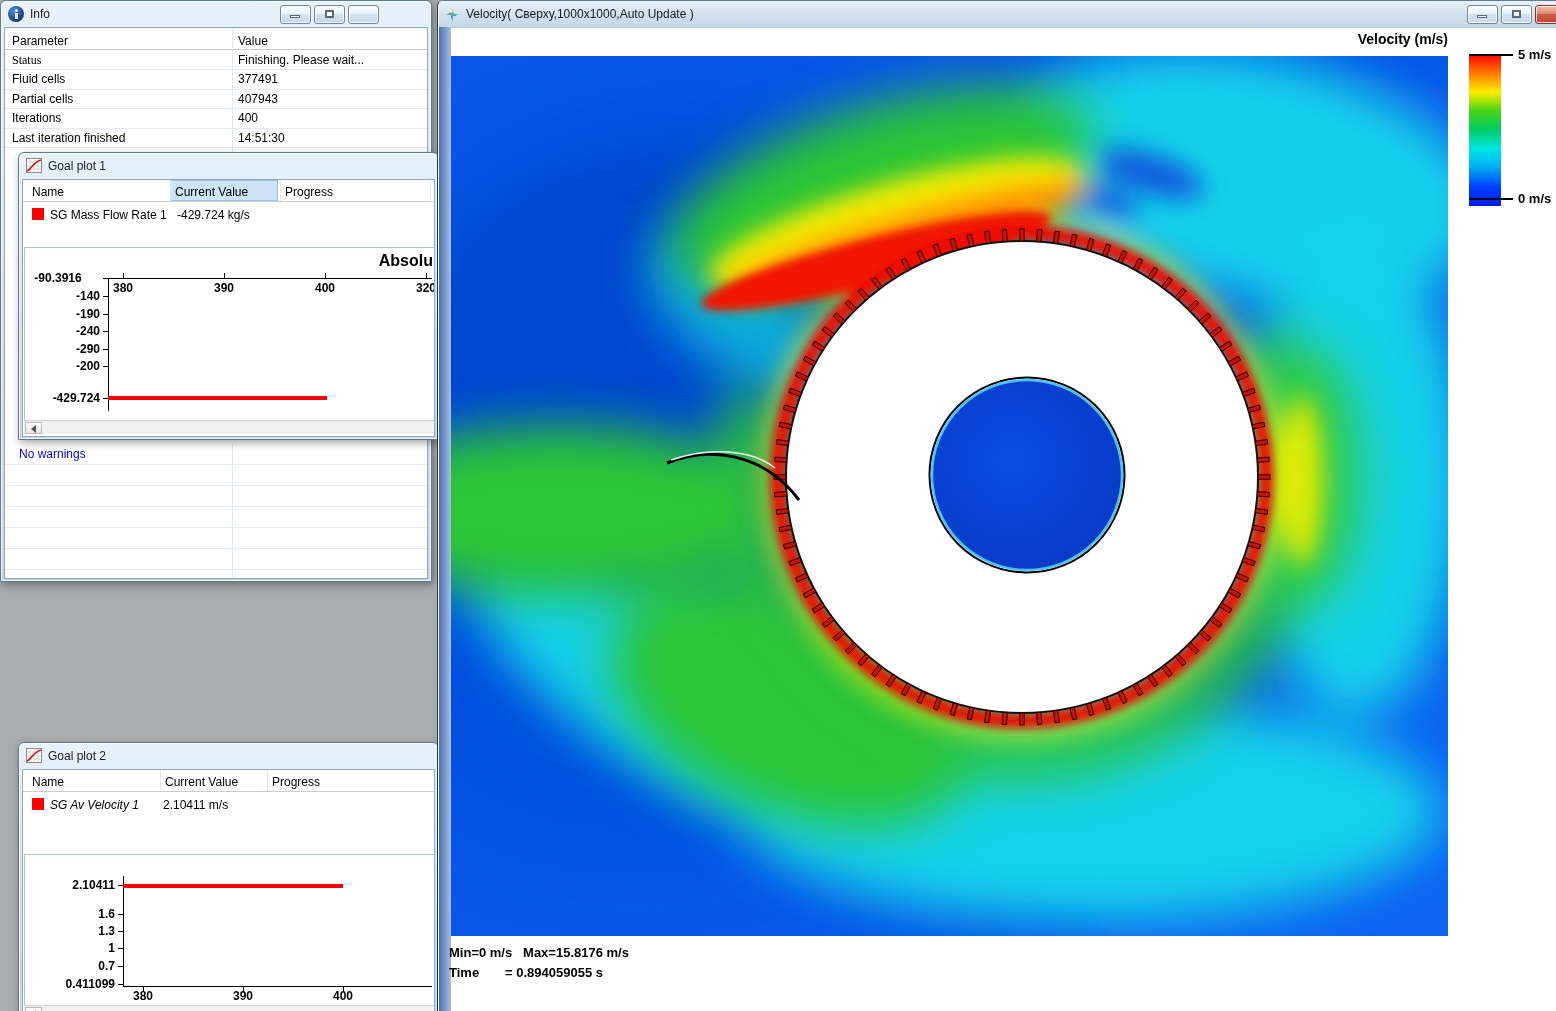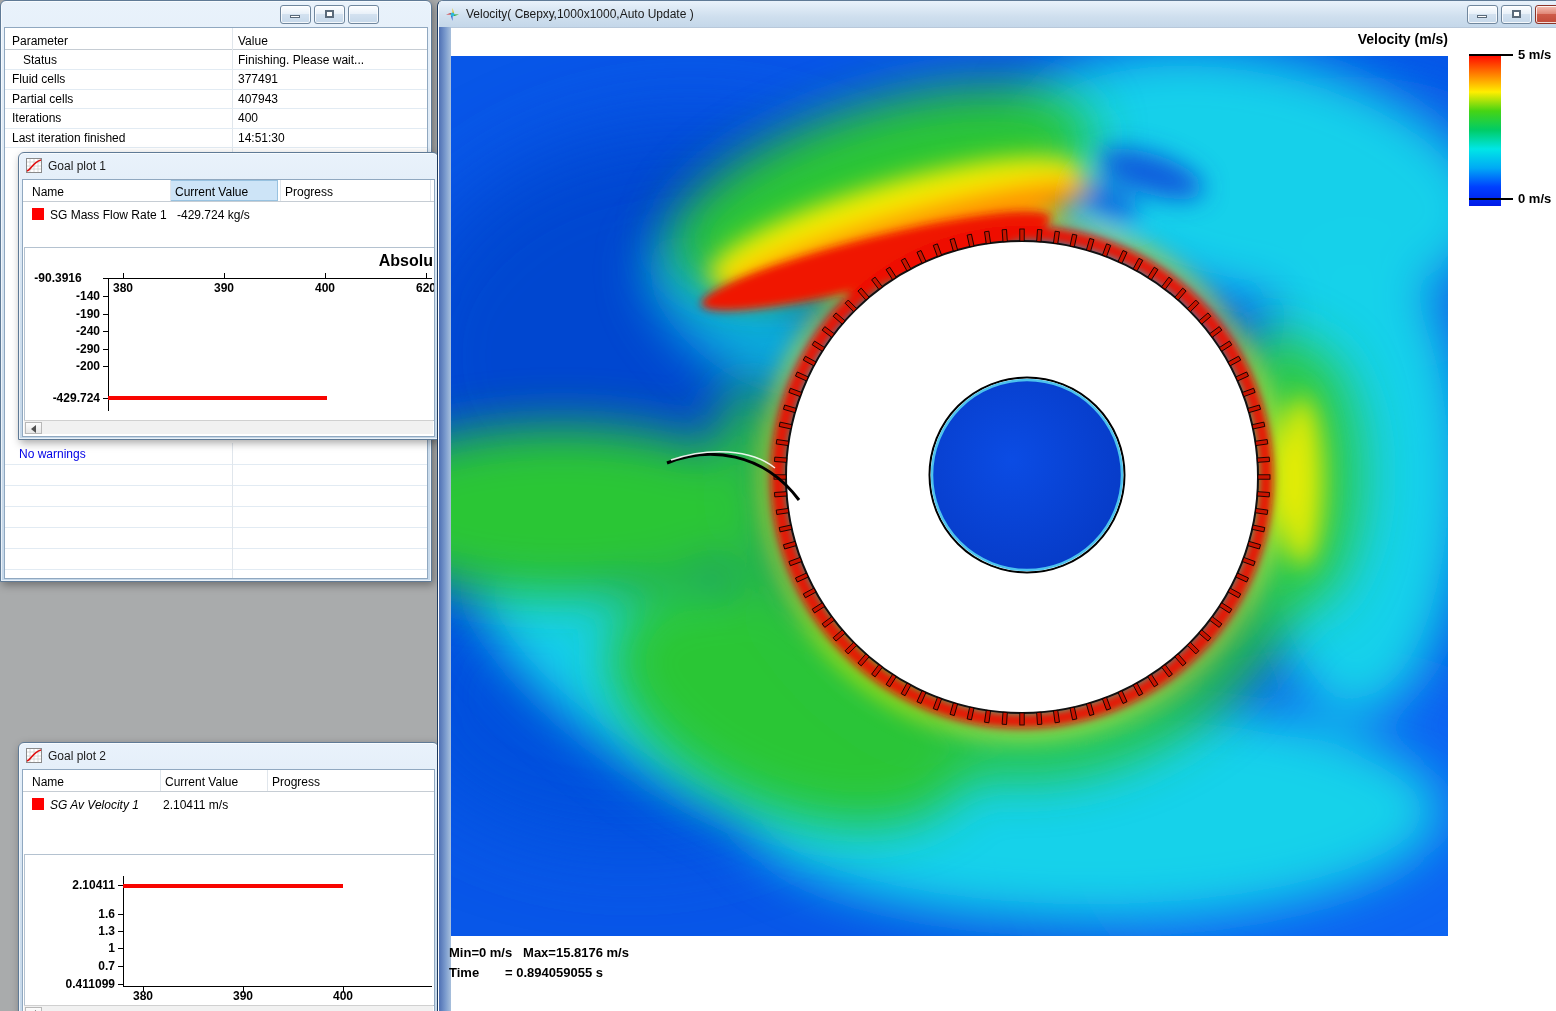--- a/index.html
+++ b/index.html
@@ -69,36 +69,43 @@
   #colorbar{position:absolute;width:32px;}
   .cb-tick{position:absolute;height:2px;background:#000;}
   .cb-label{position:absolute;font-weight:bold;font-size:13px;white-space:nowrap;}
 </style>
 </head>
 <body>
 
 <div id="screen">
 
   <div class="win" id="info-win" style="left:0;top:0;width:430px;height:580px;">
+    <div class="titlebar">
+      <span class="info-icon">
+          <span class="dot"></span>
+          <span class="bar"></span>
+        </span>
+      <span class="title-text">Info</span>
+    </div>
     <div class="cap-btns" style="right:52px;">
       <div class="cap-btn">
           <span class="glyph-min"></span>
         </div>
       <div class="cap-btn">
           <span class="glyph-restore"></span>
         </div>
       <div class="cap-btn"></div>
     </div>
     <div class="win-body">
       <span class="cell" style="left:7px;top:6px;">Parameter</span>
       <span class="cell" style="left:233px;top:6px;">Value</span>
       <div class="hdr-line" style="left:0;right:0;top:21px;"></div>
       <div class="col-div" style="left:227px;top:0;height:125px;"></div>
       <div id="info-rows">
-          <div class="cell" style="left:18px;top:25px;">Status</div>
+          <div class="cell" style="left:7px;top:25px;font-family:Liberation Serif, serif;">Status</div>
           <div class="cell" style="left:233px;top:25px;">Finishing. Please wait...</div>
           <div class="row-sep" style="left:0;right:0;top:41.4px;"></div>
           <div class="cell" style="left:7px;top:44.4px;">Fluid cells</div>
           <div class="cell" style="left:233px;top:44.4px;">377491</div>
           <div class="row-sep" style="left:0;right:0;top:60.8px;"></div>
           <div class="cell" style="left:7px;top:63.8px;">Partial cells</div>
           <div class="cell" style="left:233px;top:63.8px;">407943</div>
           <div class="row-sep" style="left:0;right:0;top:80.19999999999999px;"></div>
           <div class="cell" style="left:7px;top:83.19999999999999px;">Iterations</div>
           <div class="cell" style="left:233px;top:83.19999999999999px;">400</div>
@@ -164,21 +171,21 @@
           <div class="tick-label" style="left:-7px;top:179px;width:84px;text-align:right;">-200</div>
           <div class="tick" style="left:80px;top:218px;width:5px;height:1px;"></div>
           <div class="tick-label" style="left:-7px;top:211px;width:84px;text-align:right;">-429.724</div>
           <div class="tick" style="left:100px;top:93px;width:1px;height:5px;"></div>
           <div class="tick-label" style="left:82px;top:101px;width:36px;text-align:center;">380</div>
           <div class="tick" style="left:201px;top:93px;width:1px;height:5px;"></div>
           <div class="tick-label" style="left:183px;top:101px;width:36px;text-align:center;">390</div>
           <div class="tick" style="left:302px;top:93px;width:1px;height:5px;"></div>
           <div class="tick-label" style="left:284px;top:101px;width:36px;text-align:center;">400</div>
           <div class="tick" style="left:403px;top:93px;width:1px;height:5px;"></div>
-          <div class="tick-label" style="left:385px;top:101px;width:36px;text-align:center;">620</div>
+          <div class="tick-label" style="left:385px;top:101px;width:36px;text-align:center;">320</div>
           <div class="red-line" style="left: 85px; top: 216px; width: 219px; background: rgb(248, 4, 0);"></div>
         </div>
 
       <div class="hscroll" style="left:1px;right:1px;top:240px;height:13px;">
         <div class="scroll-btn">
             <span class="arrow-left"></span>
           </div>
       </div>
     </div>
   </div>

